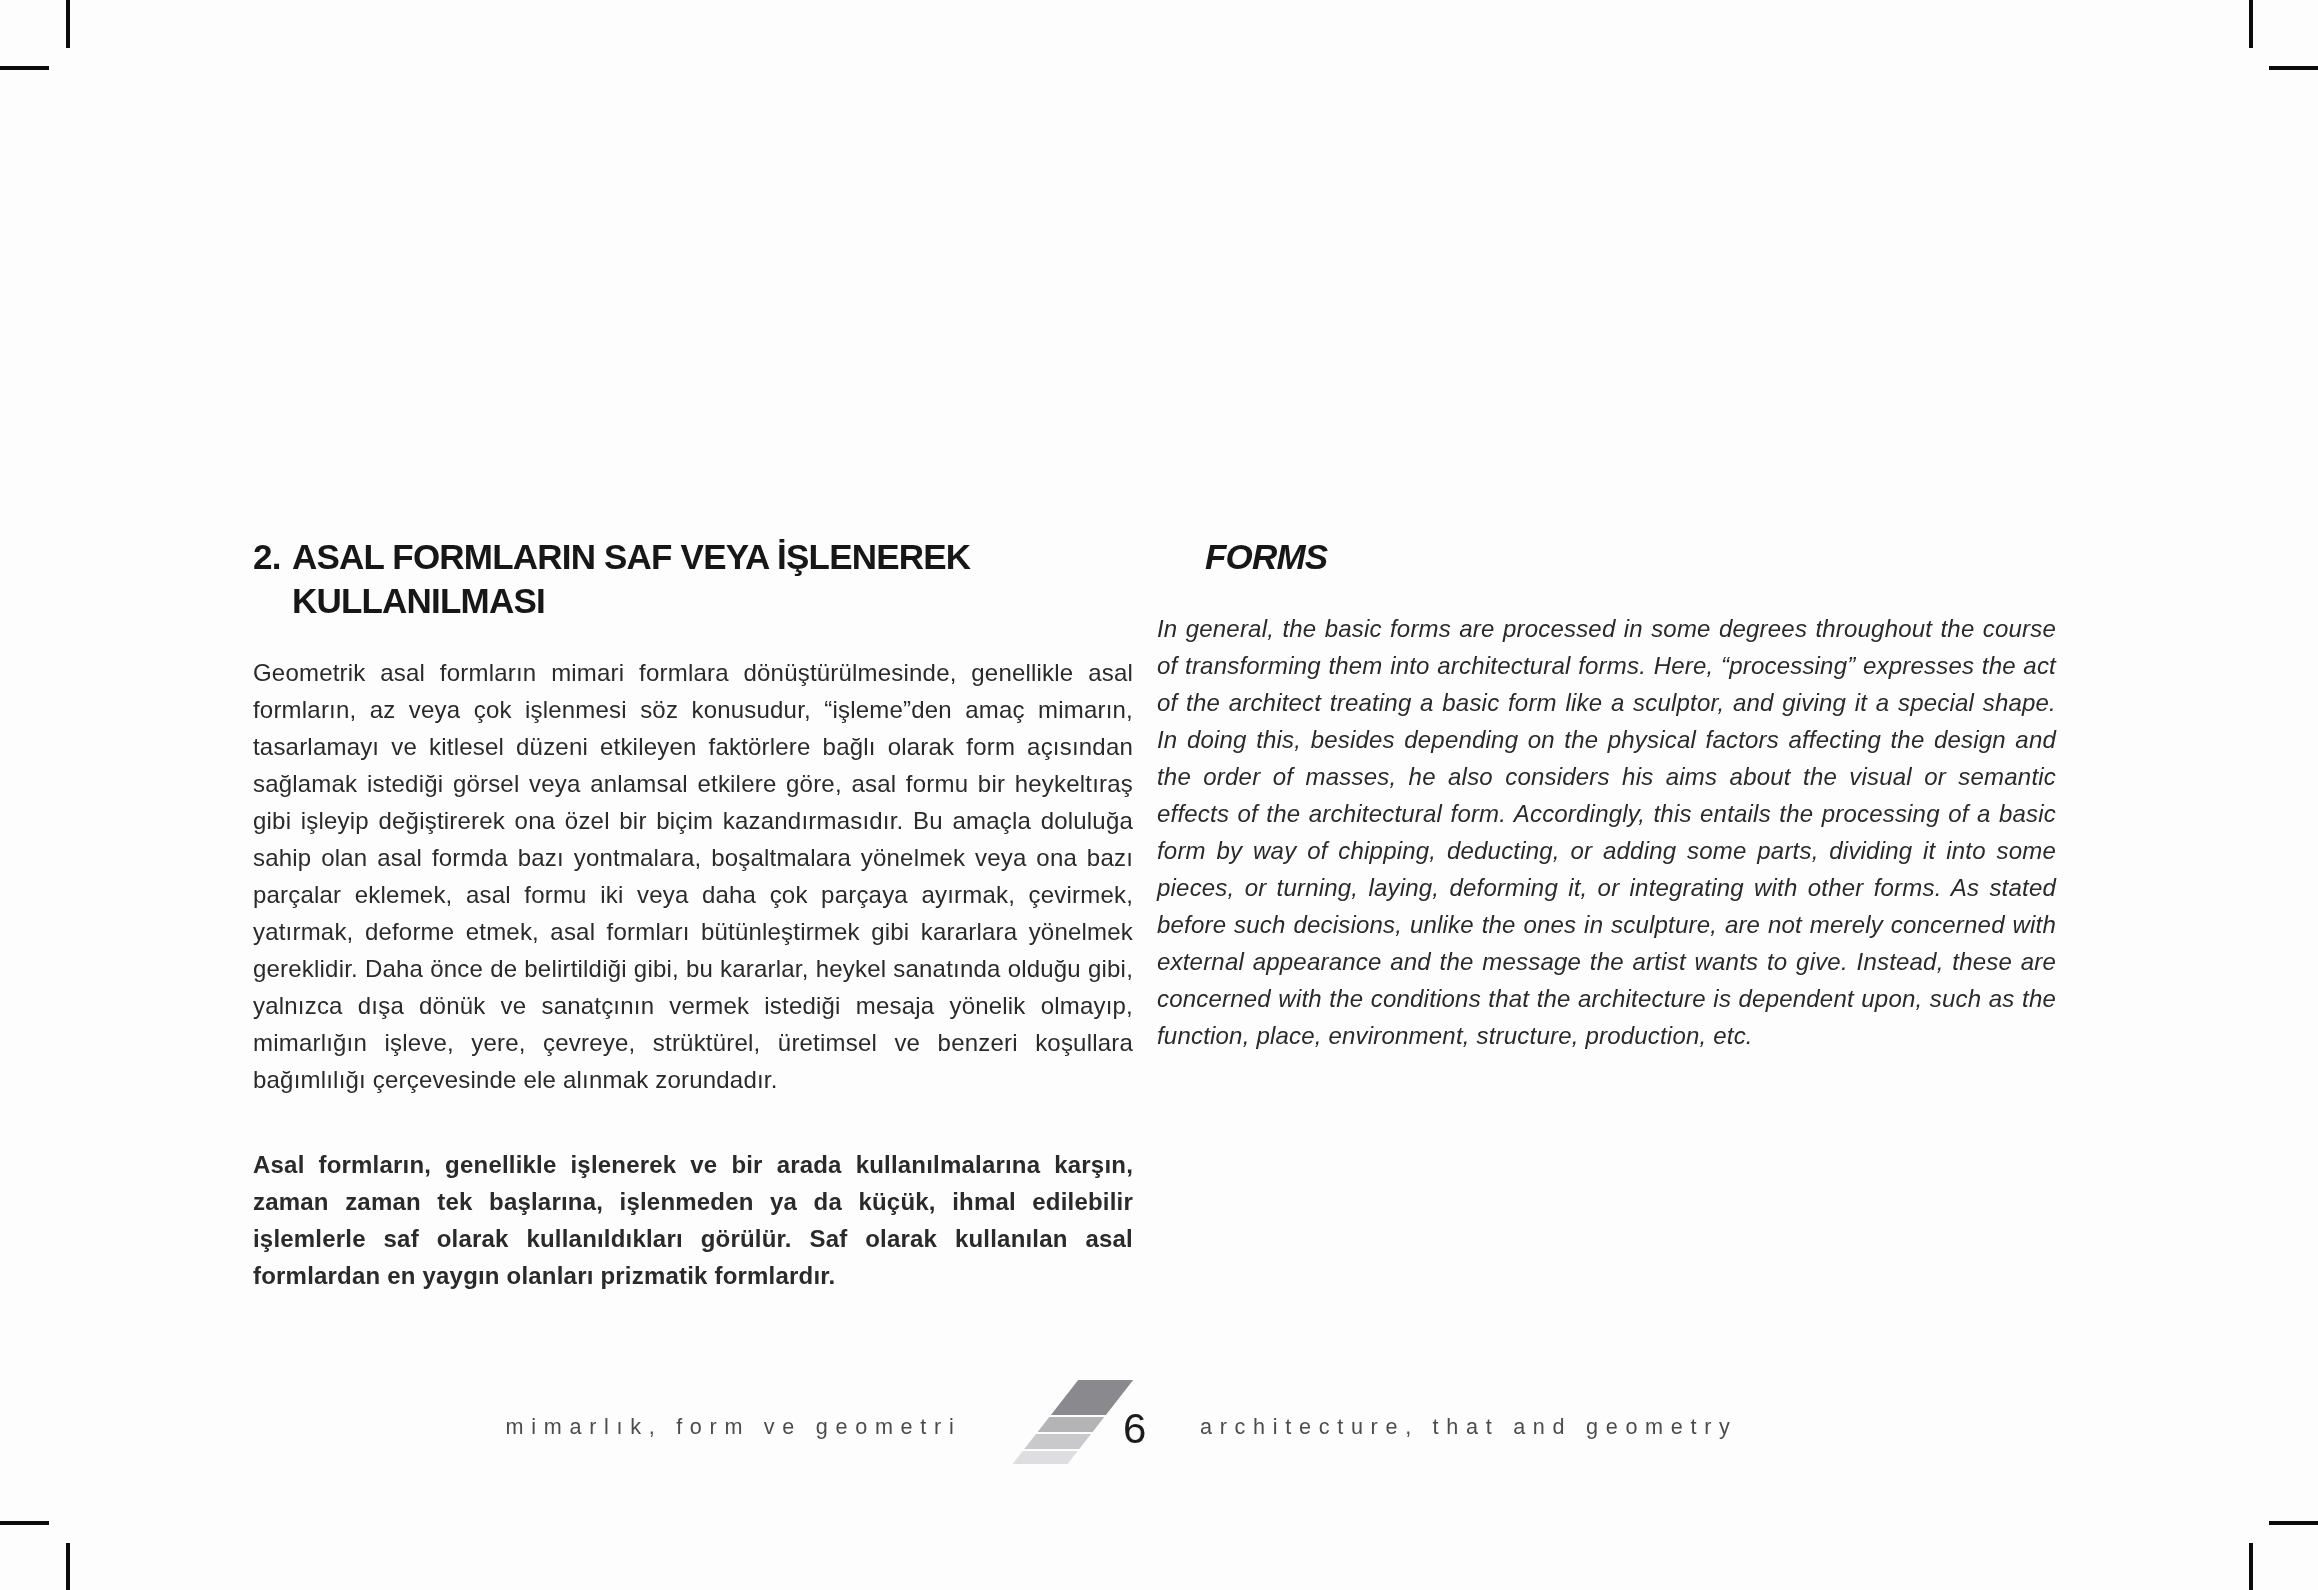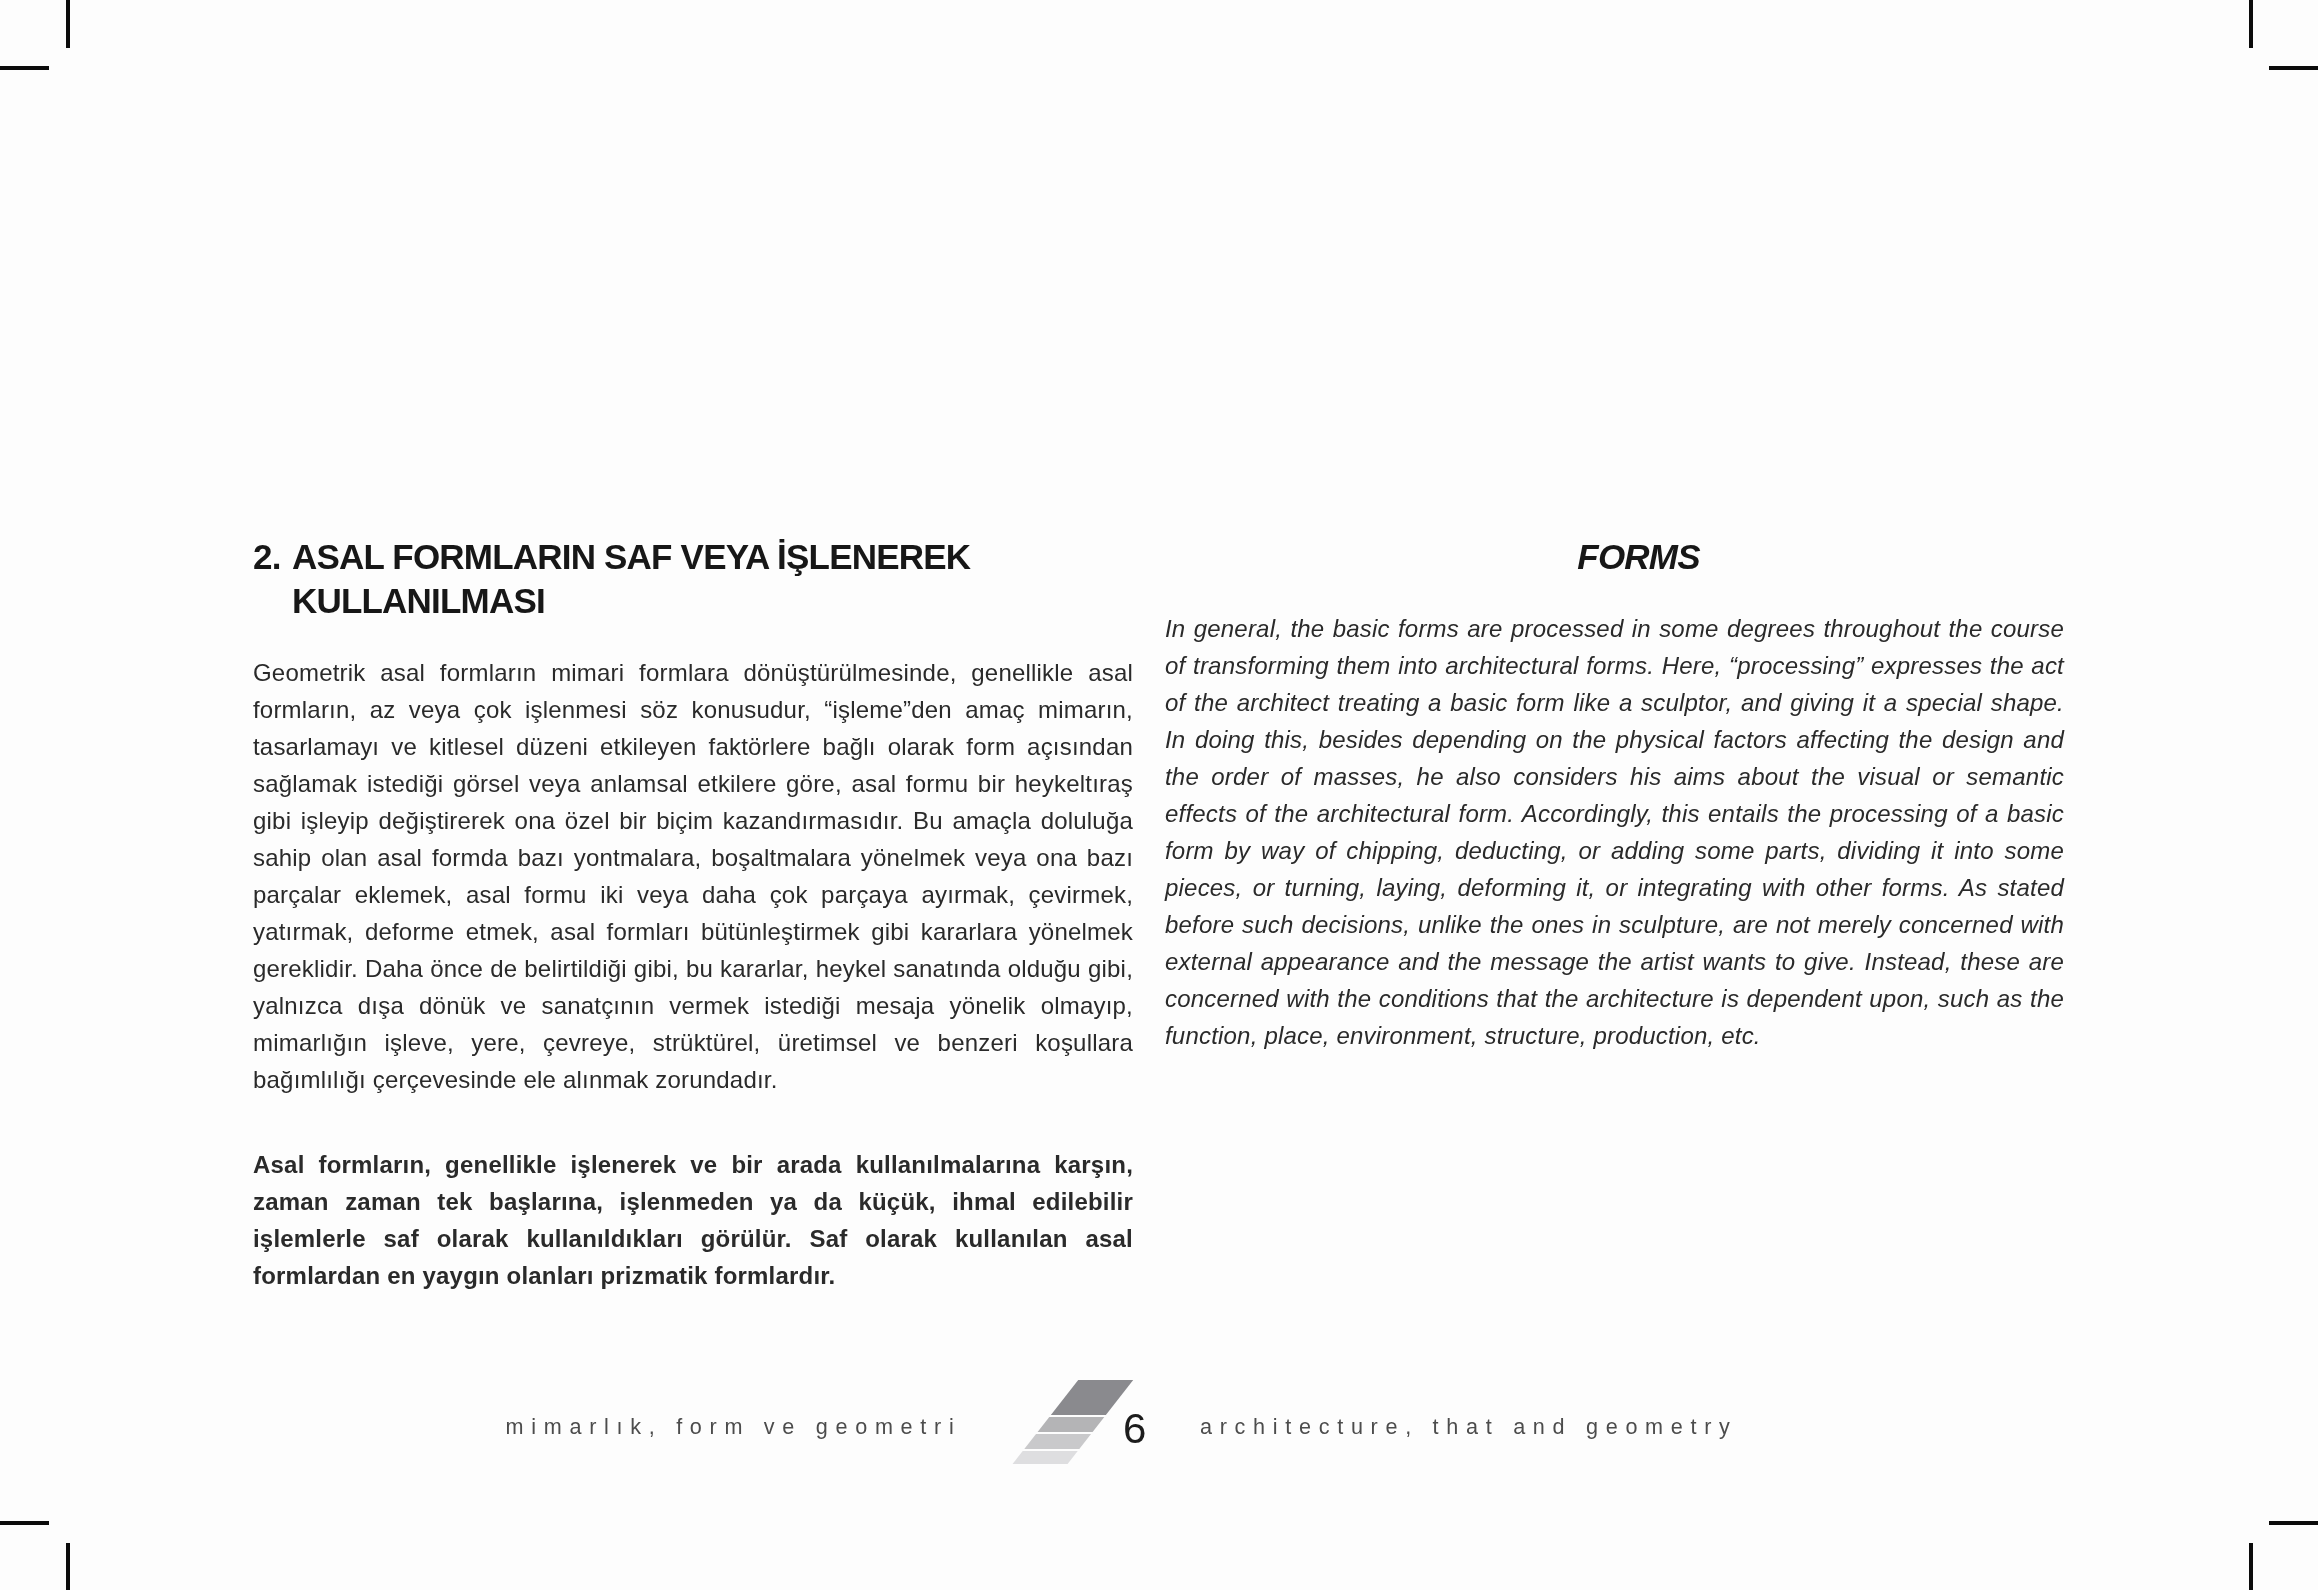--- a/index.html
+++ b/index.html
@@ -25,38 +25,38 @@
   .crop.tr-v{left:2249px;top:0;width:3.9px;height:48px;}
   .crop.tr-h{left:2269px;top:66px;width:49px;height:3.9px;}
   .crop.bl-h{left:0;top:1521px;width:49px;height:3.9px;}
   .crop.bl-v{left:66px;top:1543px;width:3.9px;height:48px;}
   .crop.br-h{left:2269px;top:1521px;width:49px;height:3.9px;}
   .crop.br-v{left:2249px;top:1543px;width:3.9px;height:48px;}
   
   .content{
     position:absolute;left:253px;top:535px;
     width:1803px;
-    display:flex;gap:32px;
+    display:flex;gap:24px;
     color:var(--body-text,#2a2a2a);
   }
   .col{width:880px;flex:0 0 auto;}
   .col-en{width:899px;font-style:italic;}
   .heading{
     font-size:35px;line-height:44px;
     font-weight:bold;
     letter-spacing:-0.8px;
     color:var(--heading-text,#171717);
     margin-bottom:31px;
     white-space:nowrap;
   }
   .h-line{display:block;}
   .col-tr .h-num{display:inline-block;width:39px;}
   .col-tr .h-line2{padding-left:39px;}
   .col-en .h-num{display:inline-block;width:48px;}
-  .col-en .h-line2{padding-left:48px;text-align:center;}
+  .col-en .h-line2{padding-left:48px;}
   .body{
     font-size:24px;line-height:37px;
     letter-spacing:0.2px;
     text-align:justify;
   }
   .para2{margin-top:48px;font-weight:bold;}
   
   .footer-text{
     position:absolute;top:1414px;
     font-size:21.6px;letter-spacing:7.7px;

